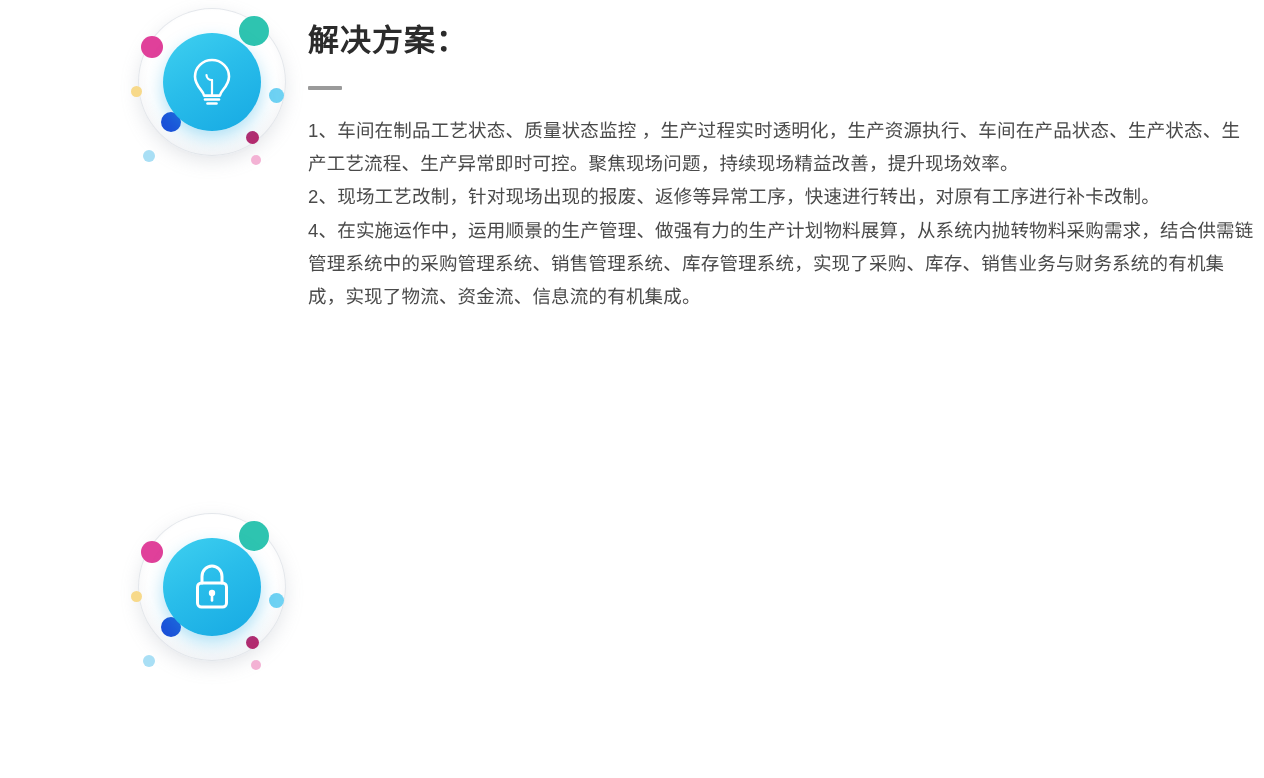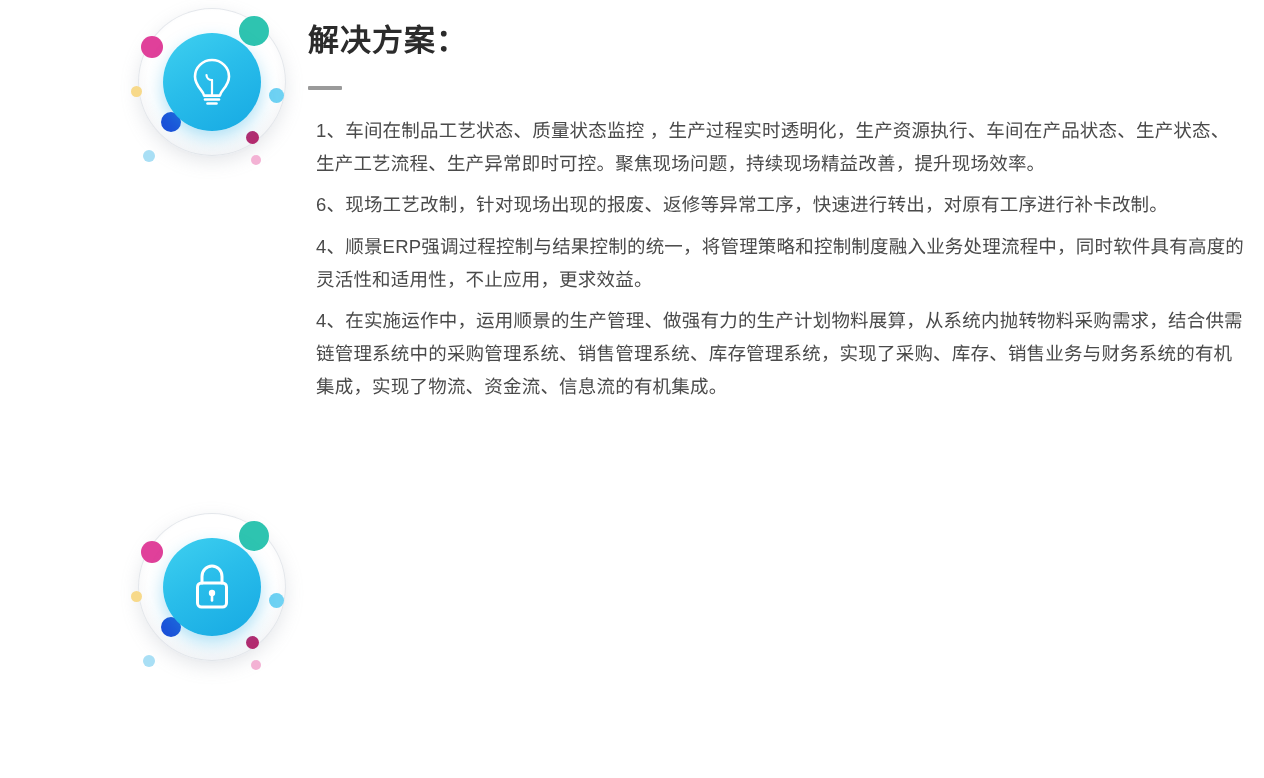--- a/index.html
+++ b/index.html
@@ -91,21 +91,21 @@
     background: #9a9a9a;
     margin: 27px 0 24px 0;
     border-radius: 1px;
   }
   .body-text {
     font-size: 18.5px;
     line-height: 1.79;
     color: #4a4a4a;
     letter-spacing: 0.2px;
   }
-  .body-text p { margin: 8px; }
+  .body-text p { margin: 0; }
 </style>
 </head>
 <body>
 
 <div class="page">
 
   <div class="section section-1">
 
     <div class="icon-badge">
       <div class="ring-outer"></div>
@@ -126,22 +126,21 @@
           <path d="M22 24 C18.5 24 16.5 21.6 16.5 19" fill="none" stroke="#ffffff" stroke-width="2.2" stroke-linecap="round"></path>
         </svg>
       </div>
     </div>
 
     <div class="content">
       <div class="heading">解决方案：</div>
       <div class="rule"></div>
       <div class="body-text">
         <p>1、车间在制品工艺状态、质量状态监控 ，生产过程实时透明化，生产资源执行、车间在产品状态、生产状态、生产工艺流程、生产异常即时可控。聚焦现场问题，持续现场精益改善，提升现场效率。</p>
-        <p>6、现场工艺改制，针对现场出现的报废、返修等异常工序，快速进行转出，对原有工序进行补卡改制。</p>
-        <p>4、顺景ERP强调过程控制与结果控制的统一，将管理策略和控制制度融入业务处理流程中，同时软件具有高度的灵活性和适用性，不止应用，更求效益。</p>
+        <p>2、现场工艺改制，针对现场出现的报废、返修等异常工序，快速进行转出，对原有工序进行补卡改制。</p>
         <p>4、在实施运作中，运用顺景的生产管理、做强有力的生产计划物料展算，从系统内抛转物料采购需求，结合供需链管理系统中的采购管理系统、销售管理系统、库存管理系统，实现了采购、库存、销售业务与财务系统的有机集成，实现了物流、资金流、信息流的有机集成。</p>
       </div>
     </div>
   </div>
 
   <div class="section section-2">
 
     <div class="icon-badge">
       <div class="ring-outer"></div>
       <div class="dot teal"></div>

